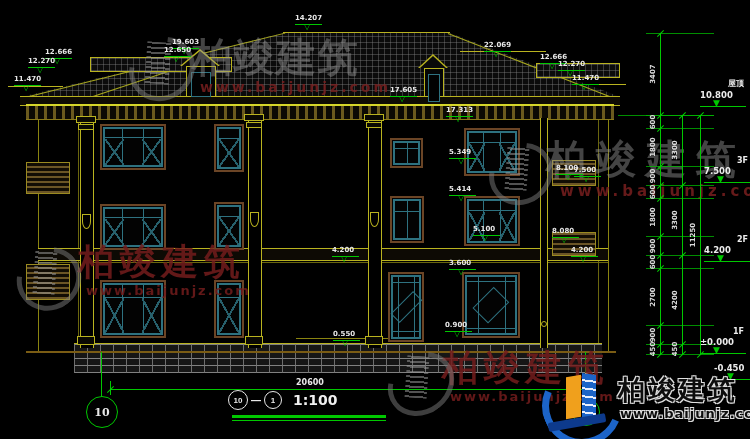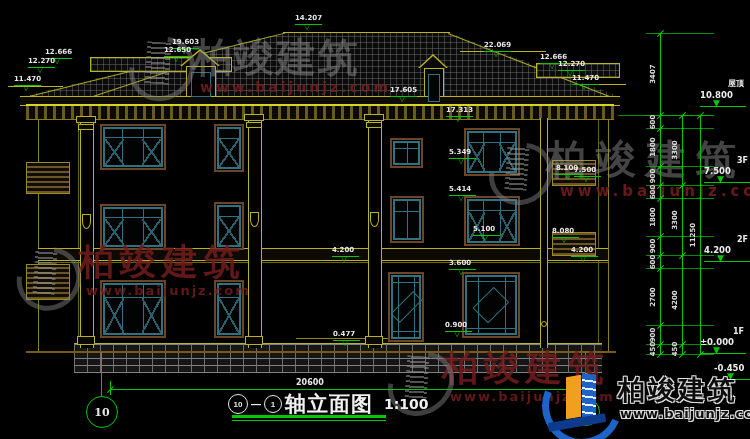--- a/index.html
+++ b/index.html
@@ -221,21 +221,21 @@
       <div class="lvl" style="left: 449px; top: 149px;"><span class="t">5.349</span><span class="bar"></span><span class="tri">▽</span></div>
       <div class="lvl" style="left: 556px; top: 165px;"><span class="t">8.100</span><span class="bar"></span><span class="tri">▽</span></div>
       <div class="lvl" style="left: 574px; top: 167px;"><span class="t">7.500</span><span class="bar"></span><span class="tri">▽</span></div>
       <div class="lvl" style="left: 449px; top: 186px;"><span class="t">5.414</span><span class="bar"></span><span class="tri">▽</span></div>
       <div class="lvl" style="left: 449px; top: 226px; margin-left: 24px;"><span class="t">5.100</span><span class="bar"></span><span class="tri">▽</span></div>
       <div class="lvl" style="left: 552px; top: 228px;"><span class="t">8.080</span><span class="bar"></span><span class="tri">▽</span></div>
       <div class="lvl" style="left: 332px; top: 247px;"><span class="t">4.200</span><span class="bar"></span><span class="tri">▽</span></div>
       <div class="lvl" style="left: 571px; top: 247px;"><span class="t">4.200</span><span class="bar"></span><span class="tri">▽</span></div>
       <div class="lvl" style="left: 449px; top: 260px;"><span class="t">3.600</span><span class="bar"></span><span class="tri">▽</span></div>
       <div class="lvl" style="left: 445px; top: 322px;"><span class="t">0.900</span><span class="bar"></span><span class="tri">▽</span></div>
-      <div class="lvl" style="left: 333px; top: 331px;"><span class="t">0.477</span><span class="bar"></span><span class="tri">▽</span></div>
+      <div class="lvl" style="left: 333px; top: 331px;"><span class="t">0.550</span><span class="bar"></span><span class="tri">▽</span></div>
       <div class="conn" style="left: 646px; top: 33px; width: 68px;"></div>
       <div class="conn" style="left: 646px; top: 115px; width: 68px;"></div>
       <div class="conn" style="left: 646px; top: 128px; width: 68px;"></div>
       <div class="conn" style="left: 646px; top: 166px; width: 68px;"></div>
       <div class="conn" style="left: 646px; top: 185px; width: 68px;"></div>
       <div class="conn" style="left: 646px; top: 198px; width: 68px;"></div>
       <div class="conn" style="left: 646px; top: 236px; width: 68px;"></div>
       <div class="conn" style="left: 646px; top: 255px; width: 68px;"></div>
       <div class="conn" style="left: 646px; top: 268px; width: 68px;"></div>
       <div class="conn" style="left: 646px; top: 325px; width: 68px;"></div>
@@ -328,21 +328,20 @@
     </div>
 
   <div class="abs" style="left:228px;top:390px;display:flex;align-items:center;gap:3px;z-index:7;color:#f0f0f0;">
     <div class="circ" style="width:18px;height:18px;font:700 8px 'Liberation Sans',sans-serif;">
         <span>10</span>
       </div>
     <span style="font:700 10px 'Liberation Sans',sans-serif;">—</span>
     <div class="circ" style="width:16px;height:16px;font:700 8px 'Liberation Sans',sans-serif;">
         <span>1</span>
       </div>
-    <span style="font:700 21px 'DejaVu Sans',sans-serif;letter-spacing:1px;">轴立面图</span>
     <span style="font:700 14px 'DejaVu Sans',sans-serif;margin-left:8px;">1:100</span>
   </div>
   <div class="abs" style="left:232px;top:415px;width:154px;height:3px;background:#00c800;z-index:7;"></div>
   <div class="abs" style="left:232px;top:420px;width:154px;height:1px;background:#00c800;z-index:7;"></div>
 
   <div class="wm" style="left:128px;top:30px;z-index:4;">
     <div class="ring" style="left:0;top:8px;width:58px;height:52px;"></div>
     <div class="wbld" style="left:18px;top:12px;width:24px;height:42px;transform:rotate(4deg);"></div>
     <span class="zh" style="margin-left:64px;font-size:40px;letter-spacing:2px;color:rgba(150,150,150,.45);">柏竣建筑</span>
     <span class="url" style="margin-left:72px;margin-top:-6px;font-size:14px;letter-spacing:3px;color:rgba(120,30,30,.85);">www.baijunjz.com</span>

